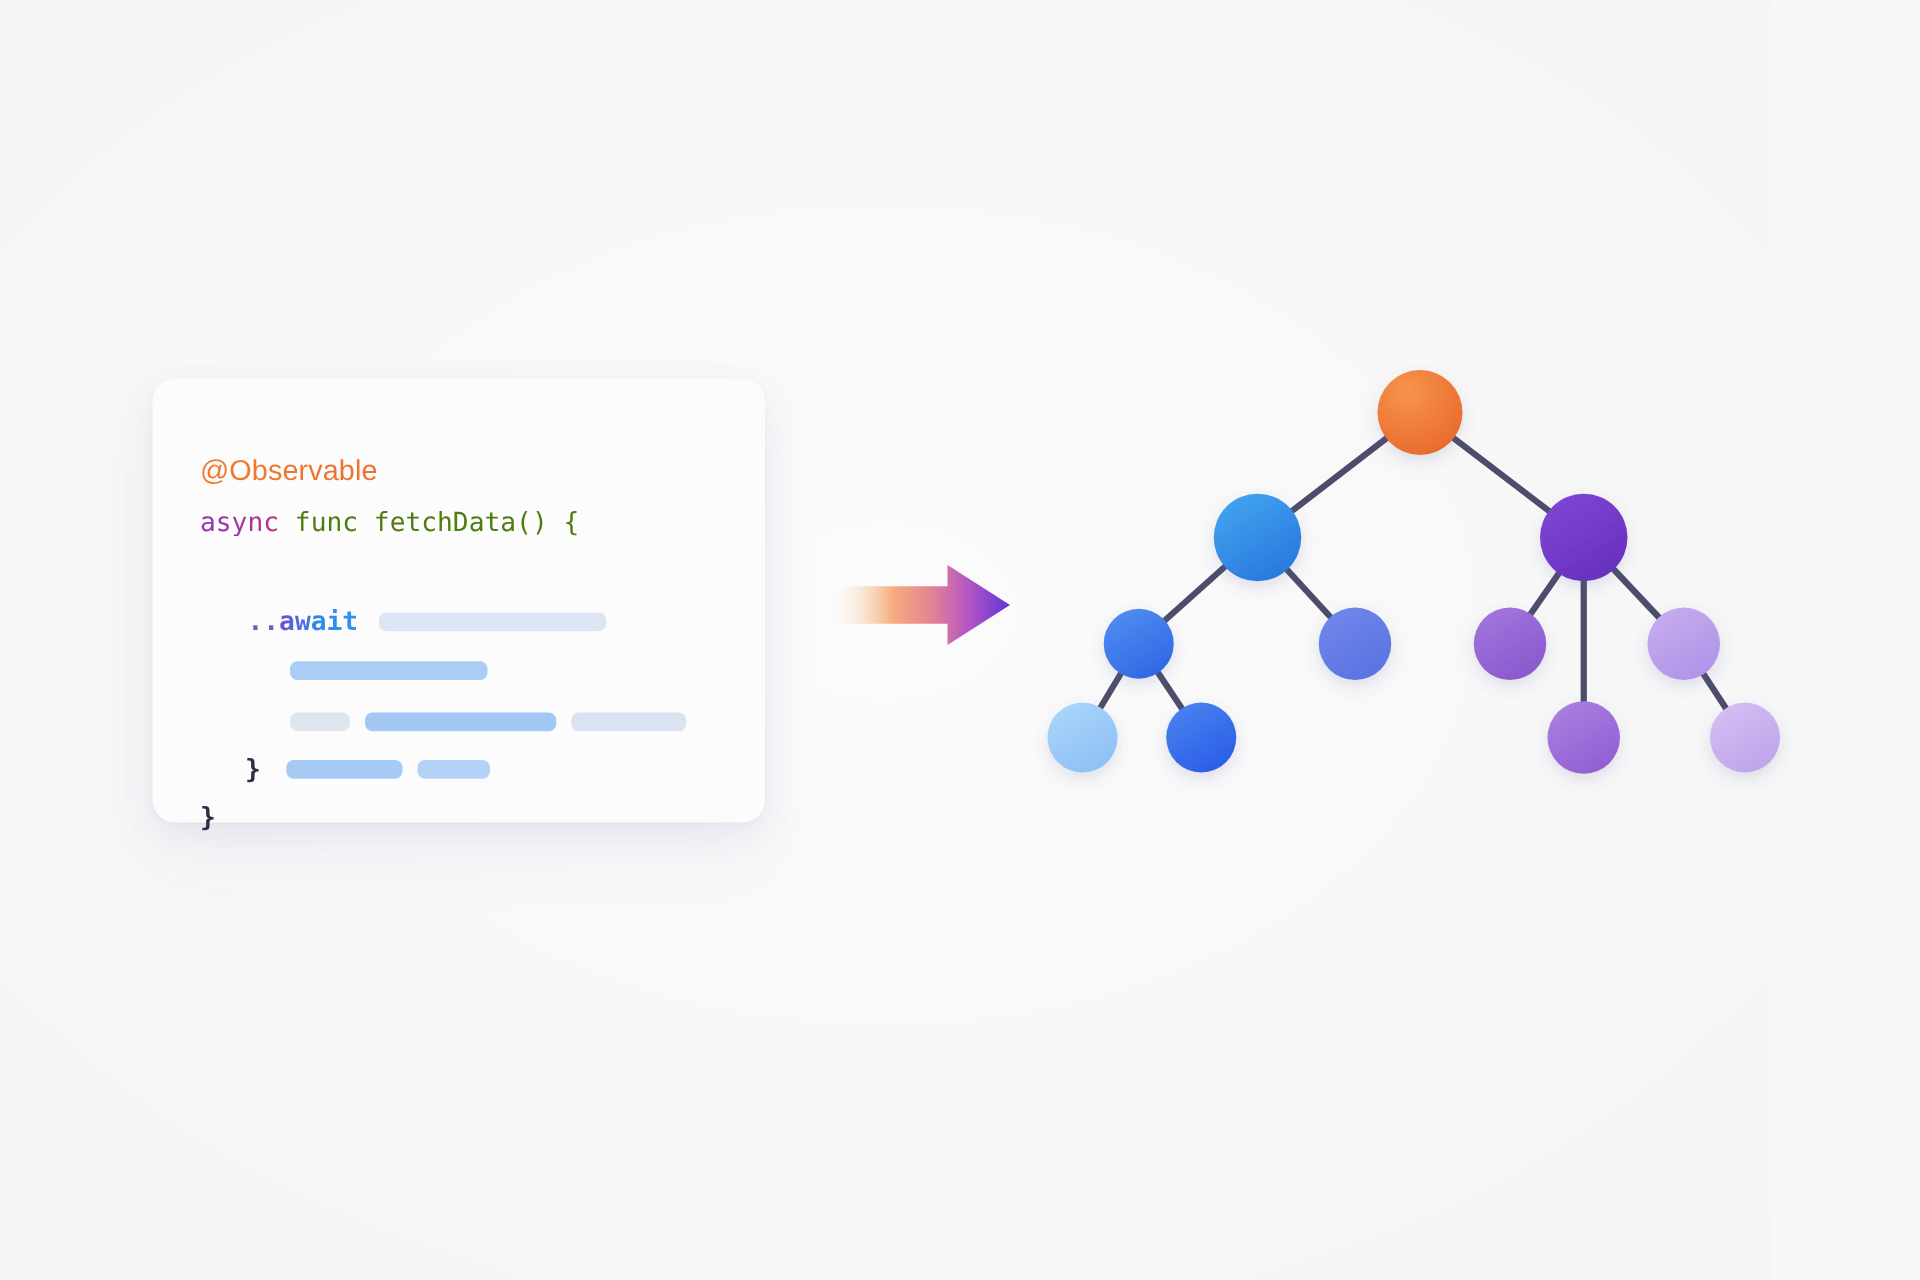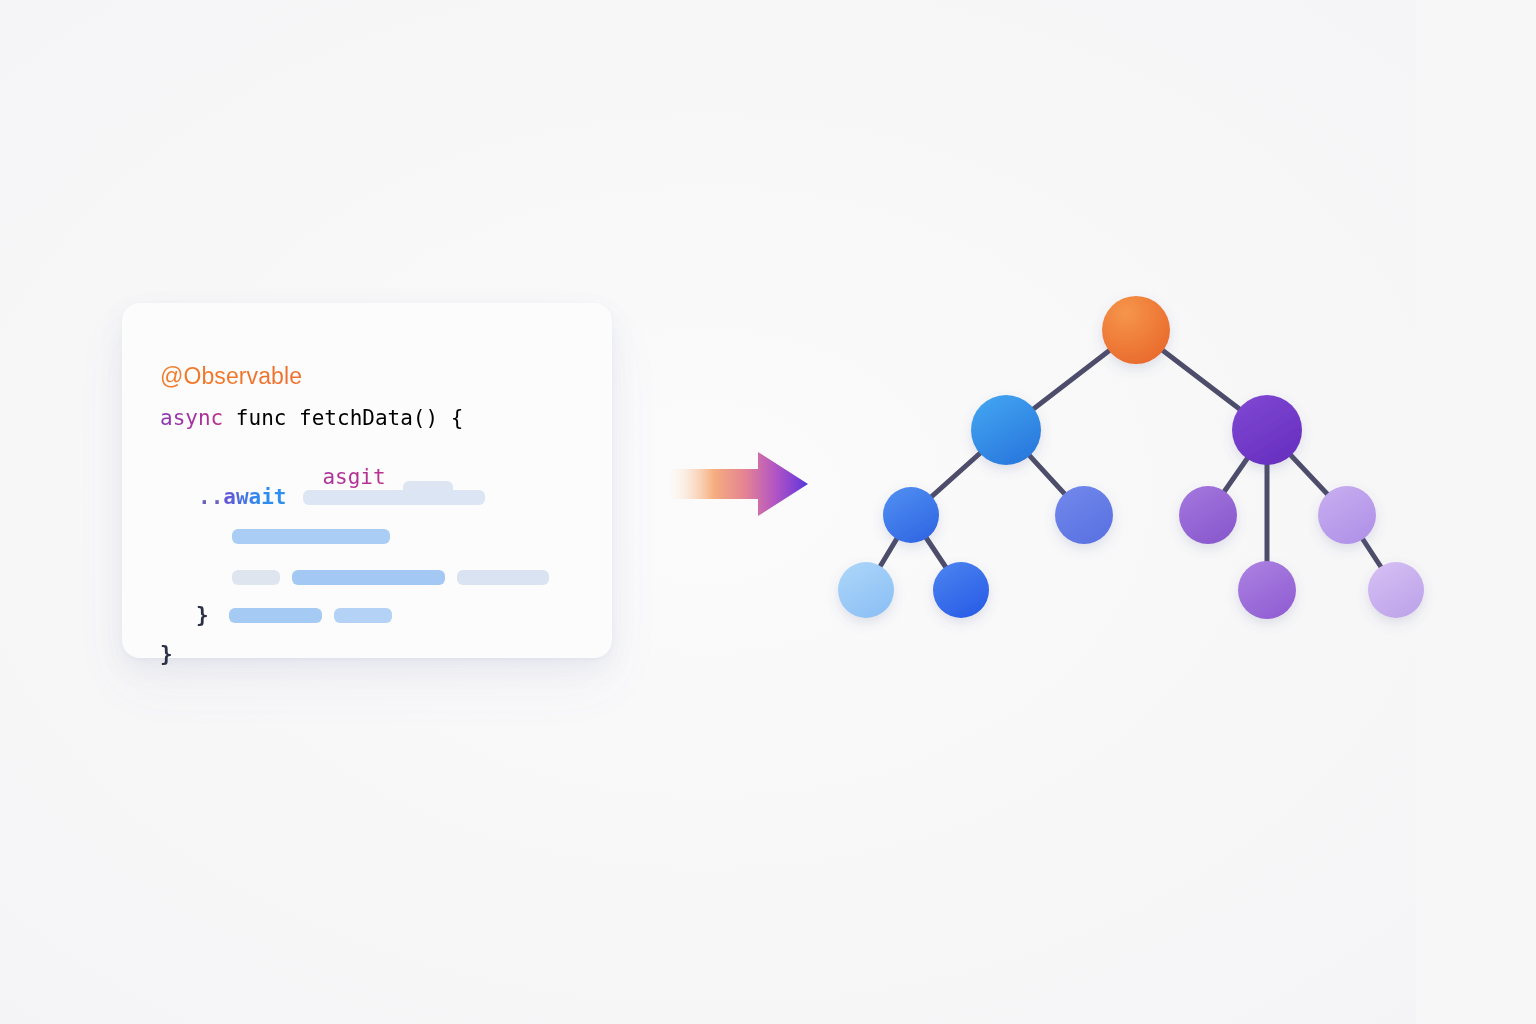--- a/index.html
+++ b/index.html
@@ -73,21 +73,21 @@
   }
   .tok-await {
     color: #3b82e8;
     background: linear-gradient(92deg, #6b4fd0 0%, #2d8bf0 55%, #2f90f2 100%);
     -webkit-background-clip: text;
     background-clip: text;
     -webkit-text-fill-color: transparent;
     font-weight: 700;
   }
   .tok-plain {
-    color: #000000;
+    color: #4d7c0f;
     font-weight: 500;
   }
   .tok-brace {
     color: #2c3047;
     font-weight: 600;
   }
   .tok-overlap {
     position: relative;
     display: inline-block;
   }
@@ -133,27 +133,20 @@
 
       <div class="code-line" style="top:34px; left:0px;">
         <span class="tok tok-decorator">@Observable</span>
       </div>
 
       <div class="code-line" style="top:77px; left:0px;">
         <span class="tok tok-keyword">async</span>
         <span class="tok tok-plain"> func fetchData() {</span>
       </div>
 
-      <div class="code-line" style="top:115px; left:36px;">
-        <span class="tok tok-keyword tok-overlap">
-          <span>asgit</span>
-          <span class="ghost">g</span>
-        </span>
-        <span class="skel" style="width:50px; margin-left:17px; background:#dde5f2;"></span>
-      </div>
 
       <div class="code-line" style="top:156px; left:38px;">
         <span class="tok" style="color:#6a63b8; font-weight:600;">..</span>
         <span class="tok tok-await">await</span>
         <span class="skel" style="width:182px; margin-left:16px; background:#dce5f3;"></span>
       </div>
 
       <div class="code-line" style="top:198px; left:72px;">
         <span class="skel" style="width:158px; background:#a9cdf4;"></span>
       </div>

